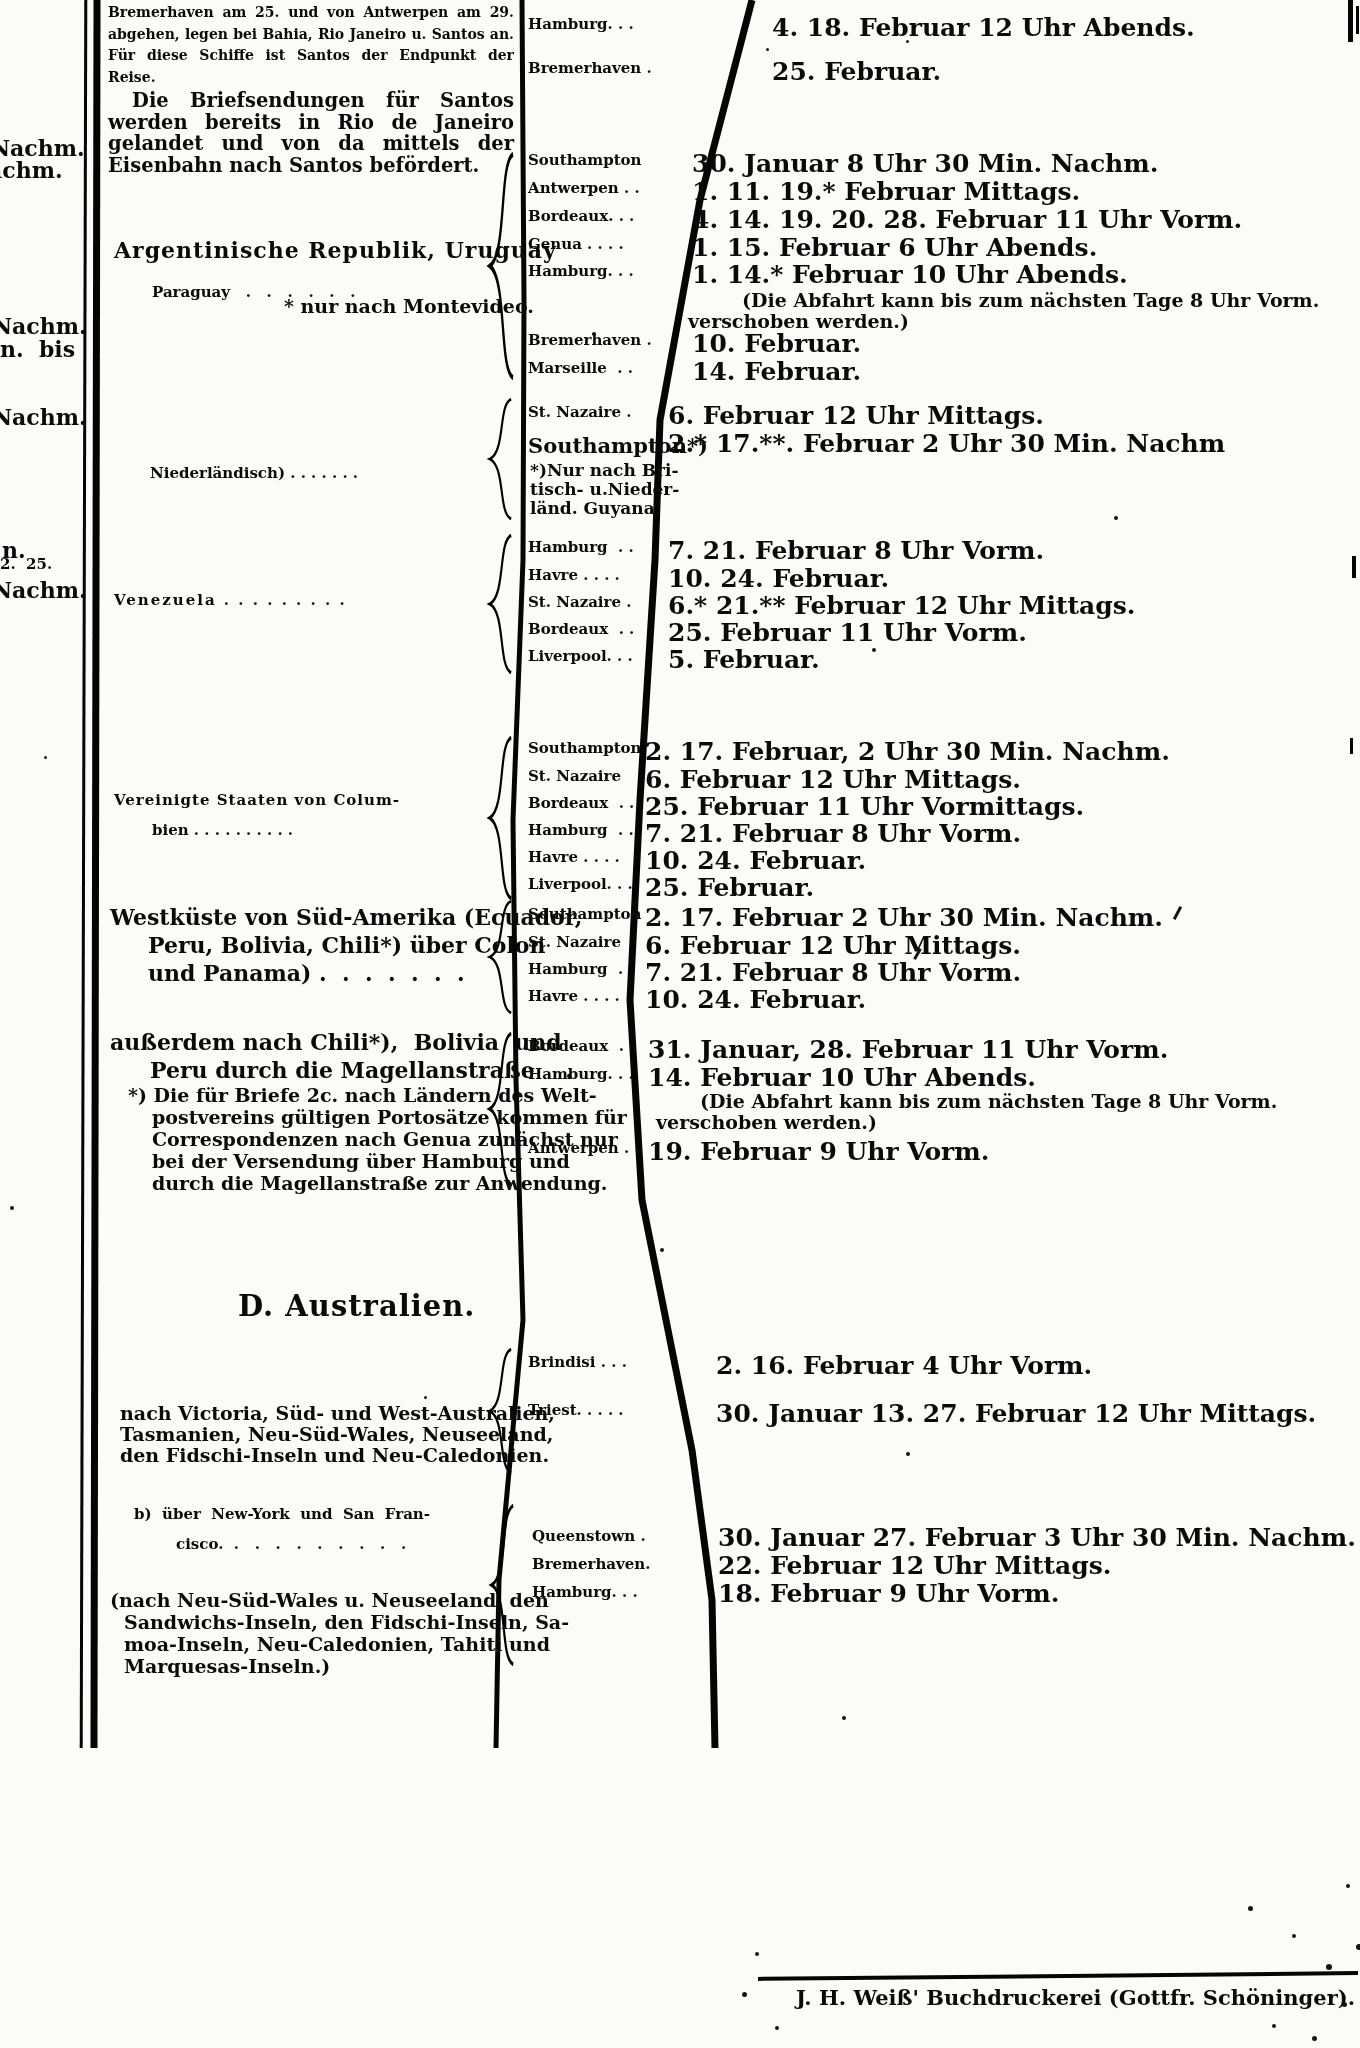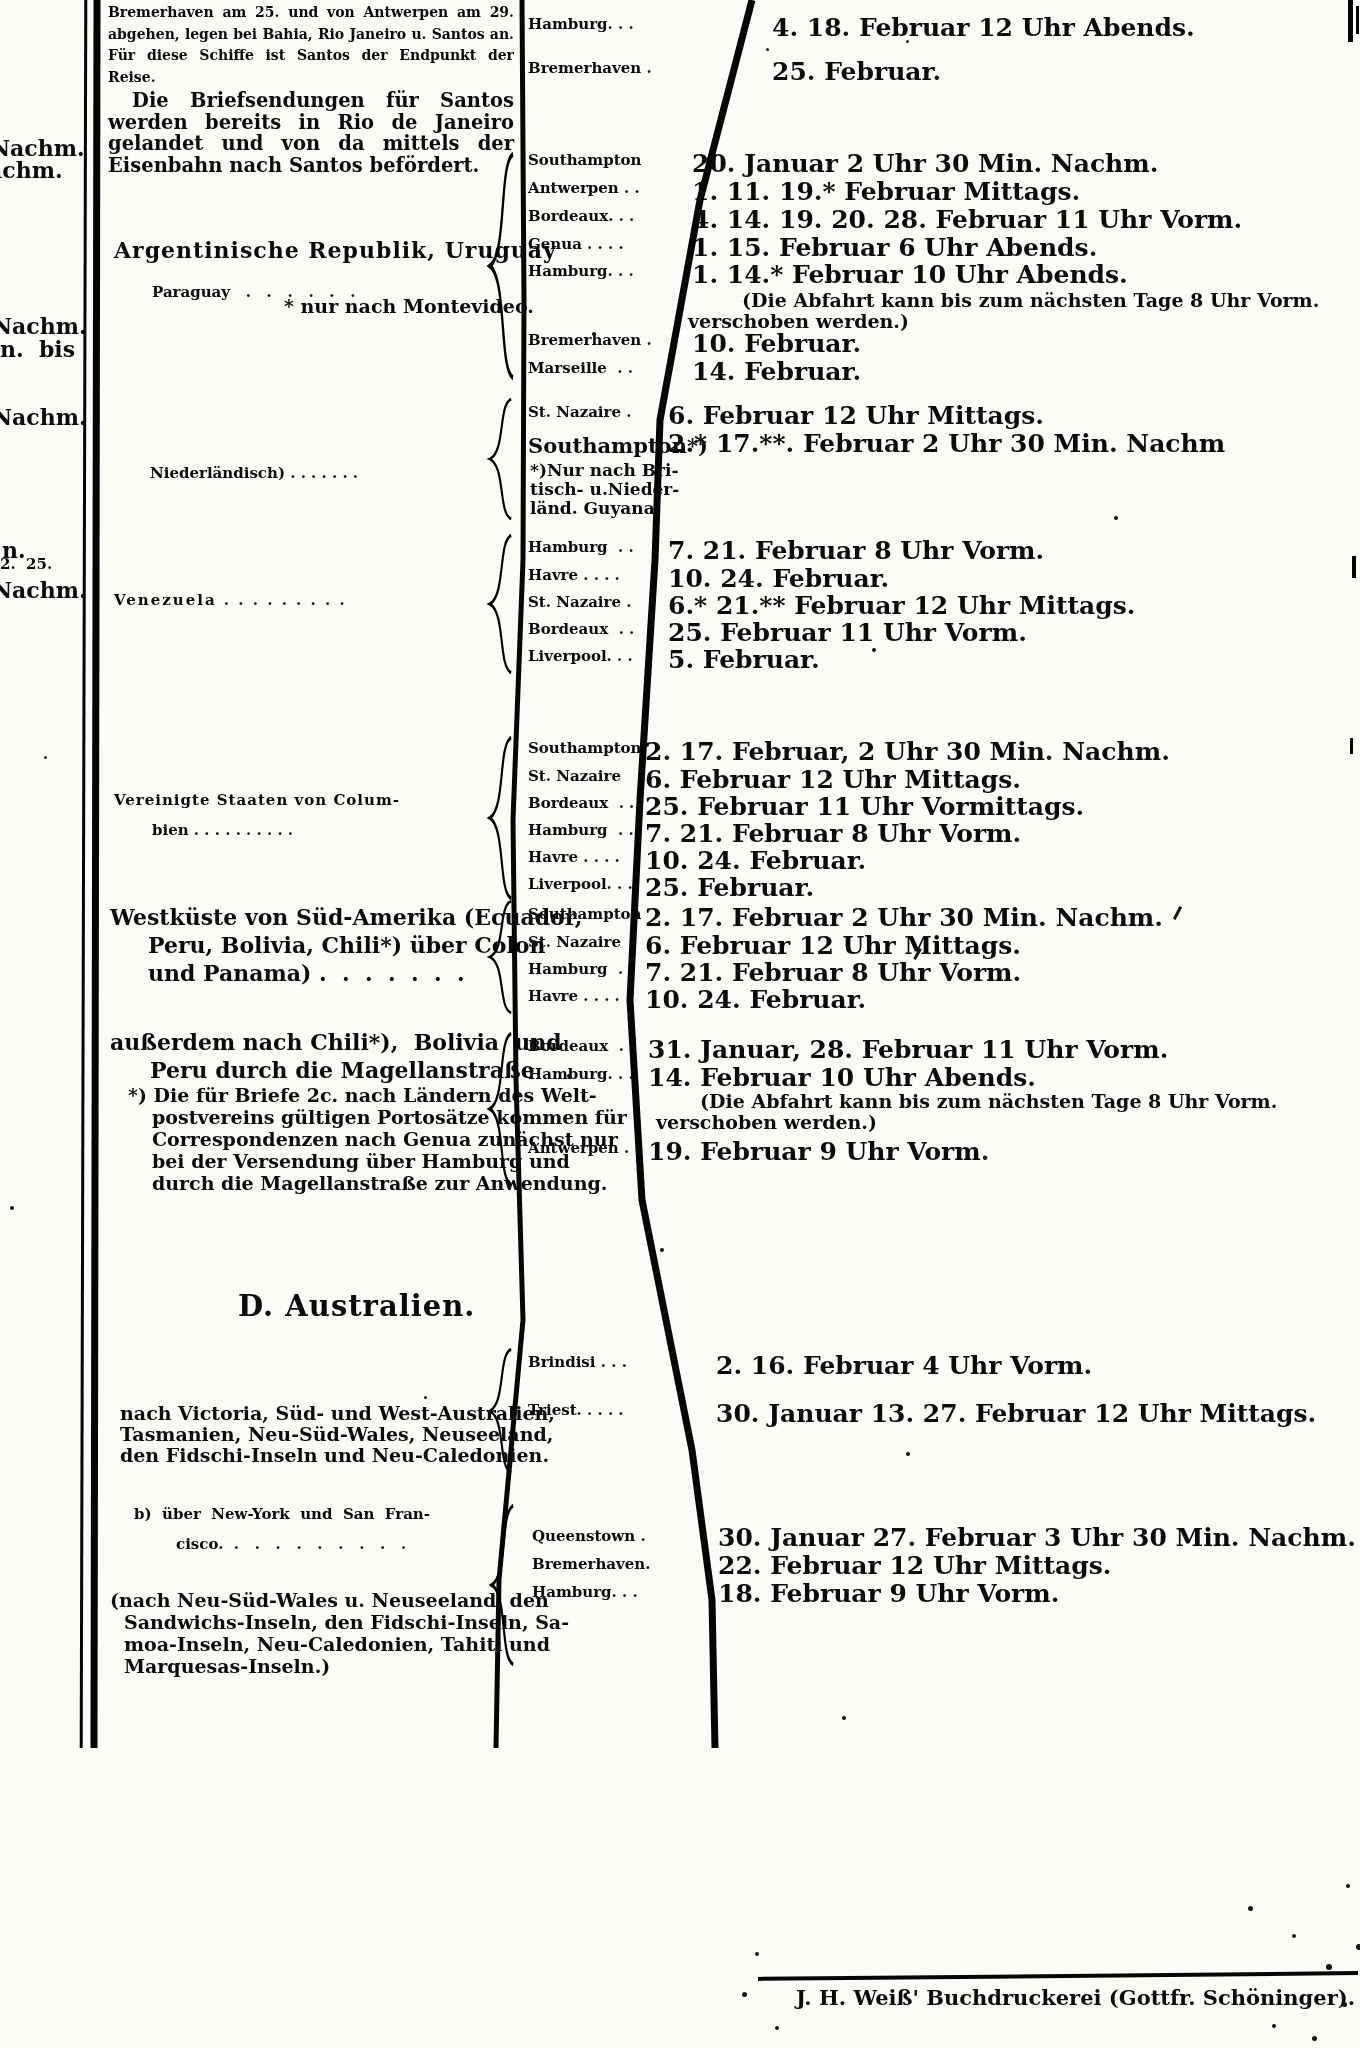--- a/index.html
+++ b/index.html
@@ -51,21 +51,21 @@
   <span class="t f25" style="left:772px;top:58px">25. Februar.</span>
 
   <span class="t f22 ls1" style="left:114px;top:238px">Argentinische Republik, Uruguay</span>
   <span class="t f23" style="left:152px;top:284px">Paraguay   .   .   .   .   .   .</span>
   <span class="t f19" style="left:284px;top:296px">* nur nach Montevideo.</span>
   <svg class="brace" style="left:486px;top:152px" width="30" height="228" viewBox="0 0 30 100" preserveAspectRatio="none">
       <path d="M27 1 C13 5 21 44 4 50 C21 56 13 95 27 99"></path>
     </svg>
 
   <span class="t f23" style="left:528px;top:152px">Southampton</span>
-  <span class="t f25" style="left:692px;top:150px">20. Januar 2 Uhr 30 Min. Nachm.</span>
+  <span class="t f25" style="left:692px;top:150px">30. Januar 8 Uhr 30 Min. Nachm.</span>
   <span class="t f23" style="left:528px;top:180px">Antwerpen . .</span>
   <span class="t f25" style="left:692px;top:178px">1. 11. 19.* Februar Mittags.</span>
   <span class="t f23" style="left:528px;top:208px">Bordeaux. . .</span>
   <span class="t f25" style="left:692px;top:206px">4. 14. 19. 20. 28. Februar 11 Uhr Vorm.</span>
   <span class="t f23" style="left:528px;top:236px">Genua . . . .</span>
   <span class="t f25" style="left:692px;top:234px">1. 15. Februar 6 Uhr Abends.</span>
   <span class="t f23" style="left:528px;top:263px">Hamburg. . .</span>
   <span class="t f25" style="left:692px;top:261px">1. 14.* Februar 10 Uhr Abends.</span>
   <span class="t f19" style="left:742px;top:290px">(Die Abfahrt kann bis zum nächsten Tage 8 Uhr Vorm.</span>
   <span class="t f19" style="left:688px;top:311px">verschoben werden.)</span>

